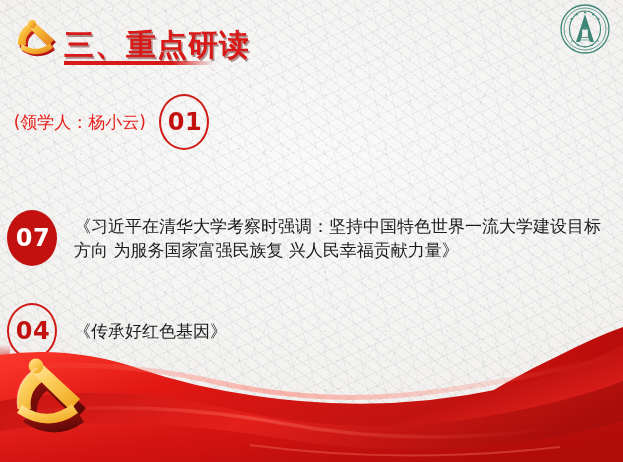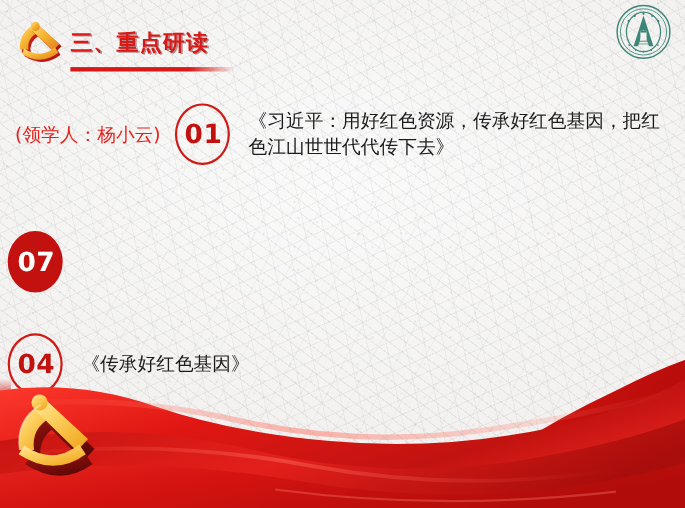--- a/index.html
+++ b/index.html
@@ -33,21 +33,21 @@
       radial-gradient(circle at 88% 81%, rgba(120,120,128,.4) 0 .7px, transparent 1.2px),
       radial-gradient(circle at 45% 90%, rgba(120,120,128,.4) 0 .7px, transparent 1.2px);
     background-size:53px 47px,61px 59px,43px 67px,71px 41px,49px 53px,67px 73px;
   }
 
   
   #header{position:absolute;left:0;top:0;width:623px;height:78px;}
   #party-emblem-small{position:absolute;left:12px;top:12px;width:52px;height:48px;}
   #title-text{
     position:absolute;left:64px;top:25px;
-    font-size:20px;font-weight:bold;letter-spacing:1px;
+    font-size:30px;font-weight:bold;letter-spacing:1px;
     color:#d71a18;white-space:nowrap;
     text-shadow:1.5px 1.5px 0 rgba(90,20,18,.45);
     font-family:"DejaVu Sans","Liberation Sans",sans-serif;
   }
   #title-underline{
     position:absolute;left:64px;top:61px;width:150px;height:4px;
     background:linear-gradient(90deg,#d71a18 0%, #d71a18 72%, rgba(215,26,24,0) 100%);
   }
   #univ-seal{position:absolute;right:12px;top:3px;width:52px;height:52px;opacity:.92;}
 
@@ -154,28 +154,28 @@
   </div>
 
   <div id="study-list">
 
     <div class="study-row" id="row-0">
       <div class="leader-label">(领学人：杨小云)</div>
       <div class="num-badge">
         <span class="ring"></span>
         <span class="num">01</span>
       </div>
-      <div class="doc-title">《习近平：用好红色资源，传承好红色基因，把红色江山世世代代传下去》</div>
     </div>
 
     <div class="study-row" id="row-1">
       <div class="num-badge filled">
         <span class="ring"></span>
         <span class="num">07</span>
       </div>
+      <div class="doc-title">《习近平在清华大学考察时强调：坚持中国特色世界一流大学建设目标方向 为服务国家富强民族复 兴人民幸福贡献力量》</div>
     </div>
 
     <div class="study-row" id="row-2">
       <div class="num-badge">
         <span class="ring"></span>
         <span class="num">04</span>
       </div>
       <div class="doc-title">《传承好红色基因》</div>
     </div>
   </div>

